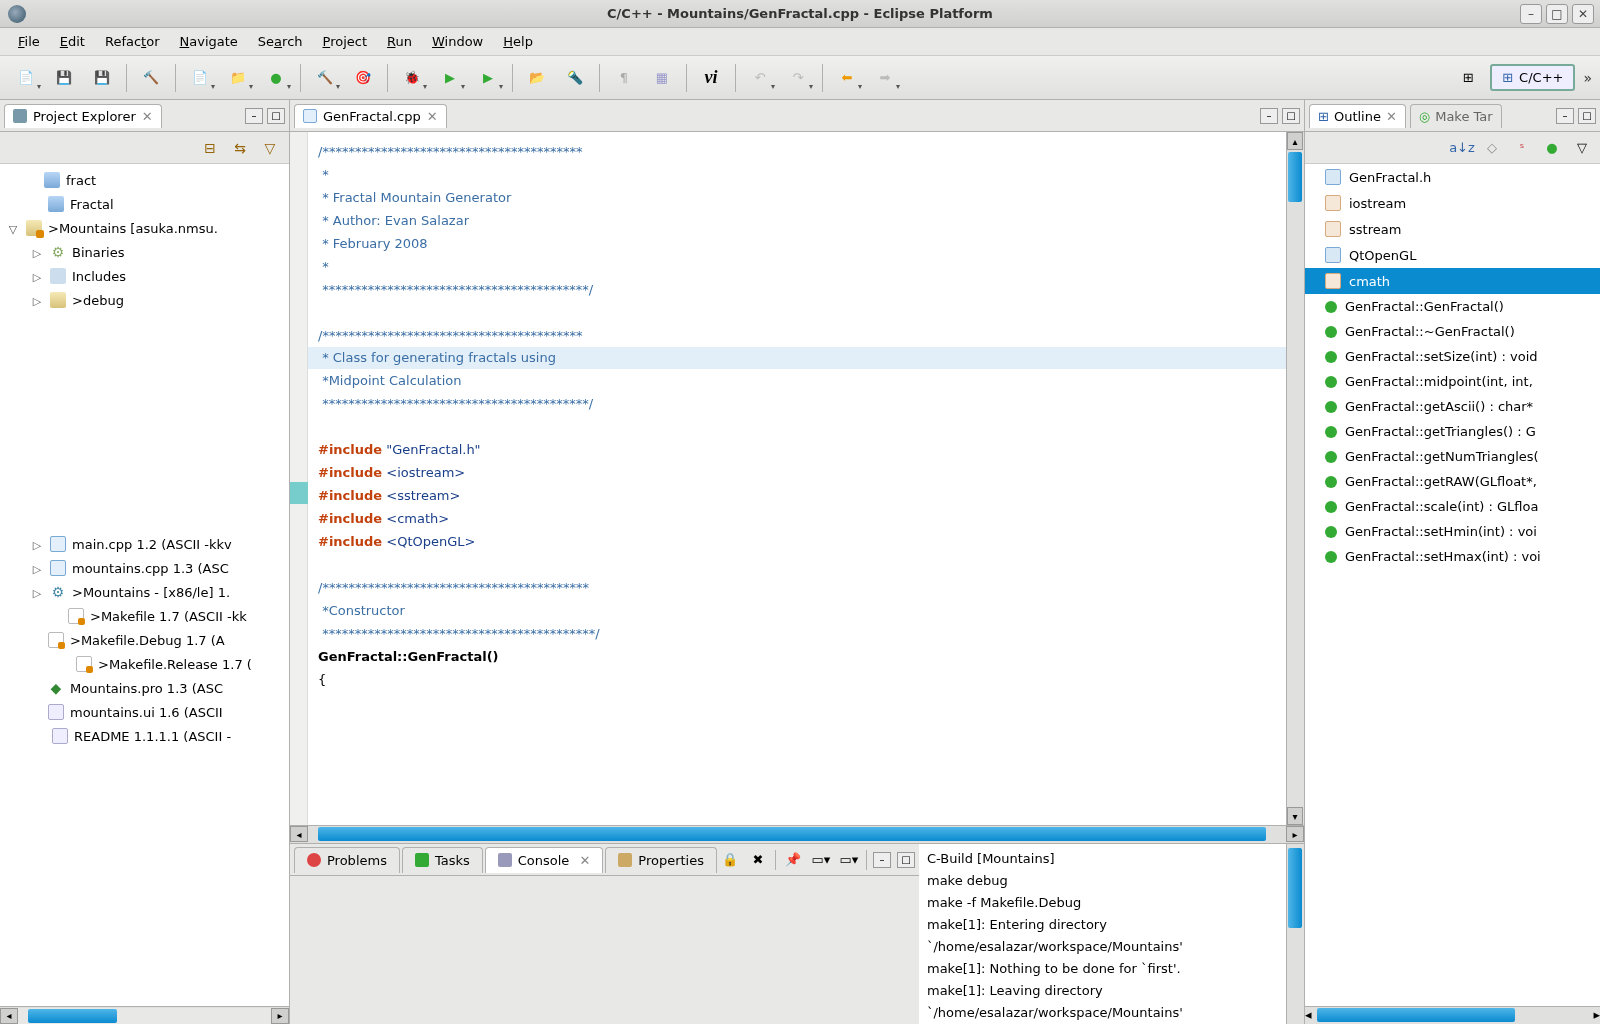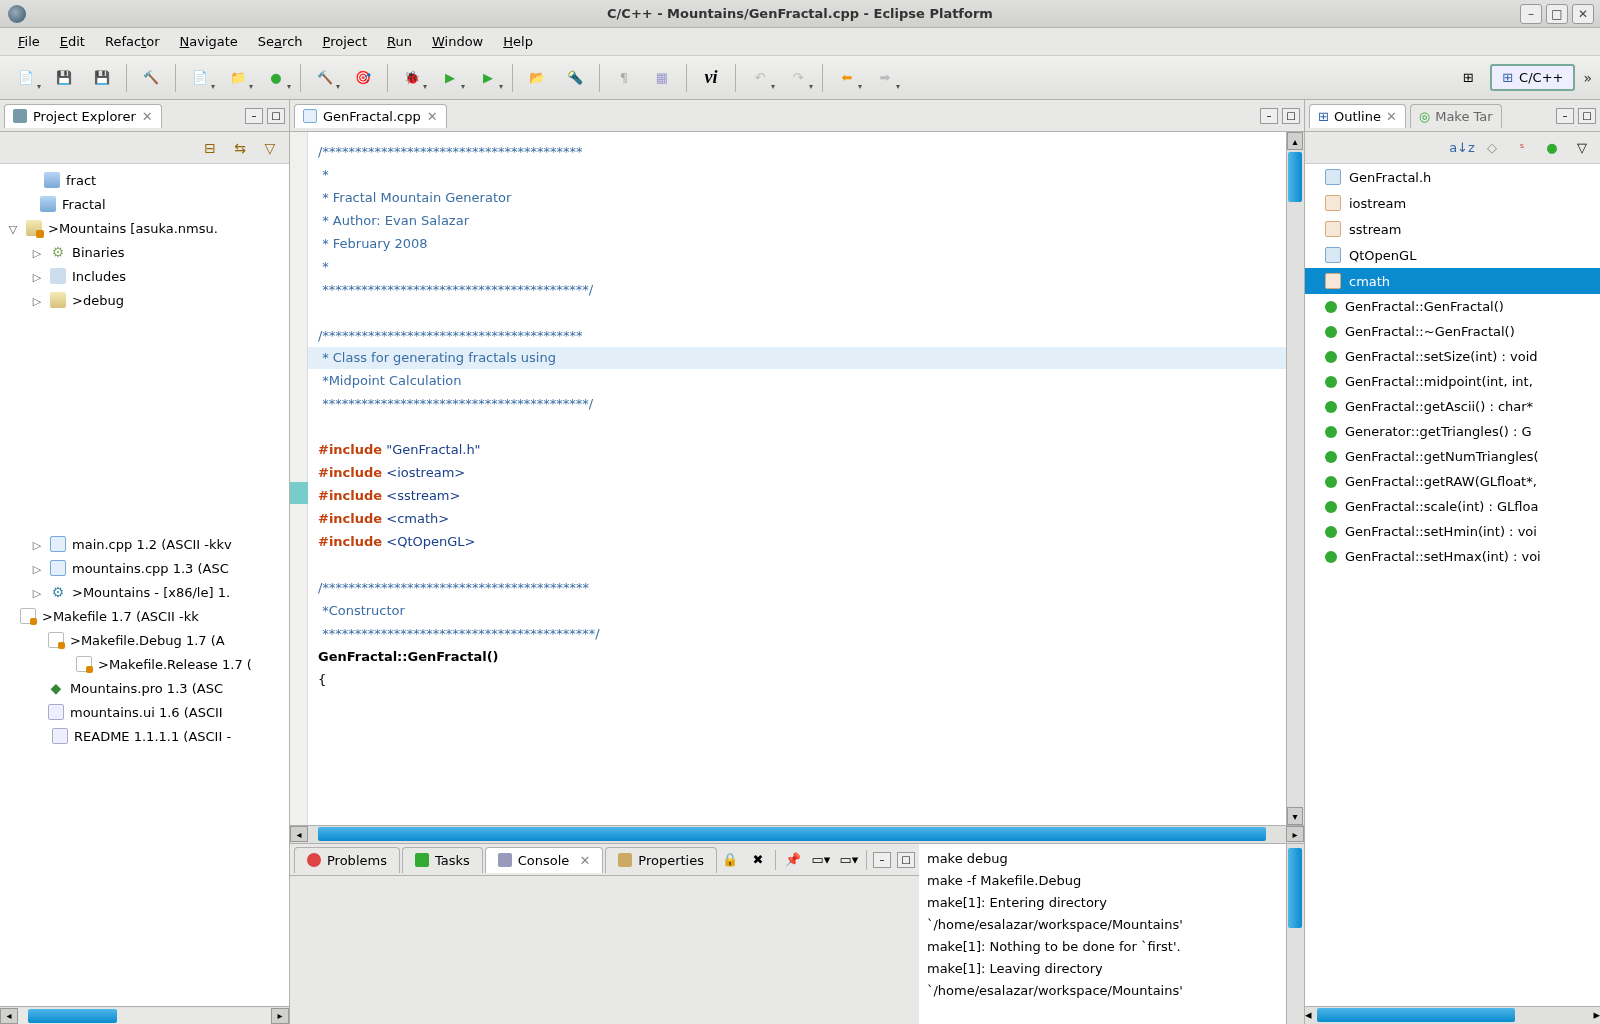--- a/index.html
+++ b/index.html
@@ -248,21 +248,21 @@
       <div class="pt-btn">⊟</div>
       <div class="pt-btn">⇆</div>
       <div class="pt-btn">▽</div>
     </div>
     <div class="tree">
       <div class="tree-item" style="padding-left:24px">
           <span class="expander"></span>
           <span class="ticon folder"></span>
           <span>fract</span>
         </div>
-      <div class="tree-item" style="padding-left:20px">
+      <div class="tree-item" style="padding-left:28px">
           <span class="expander"></span>
           <span class="ticon folder"></span>
           <span>Fractal</span>
         </div>
       <div class="tree-item" style="padding-left:6px">
           <span class="expander">▽</span>
           <span class="ticon proj"></span>
           <span>&gt;Mountains   [asuka.nmsu.</span>
         </div>
       <div class="tree-item" style="padding-left:30px">
@@ -289,21 +289,21 @@
       <div class="tree-item" style="padding-left:30px">
           <span class="expander">▷</span>
           <span class="ticon filec"></span>
           <span>mountains.cpp  1.3  (ASC</span>
         </div>
       <div class="tree-item" style="padding-left:30px">
           <span class="expander">▷</span>
           <span class="ticon exe">⚙</span>
           <span>&gt;Mountains - [x86/le]  1.</span>
         </div>
-      <div class="tree-item" style="padding-left:20px">
+      <div class="tree-item" style="padding-left:68px">
           <span class="ticon make"></span>
           <span>&gt;Makefile  1.7  (ASCII -kk</span>
         </div>
       <div class="tree-item" style="padding-left:48px">
           <span class="ticon make"></span>
           <span>&gt;Makefile.Debug  1.7  (A</span>
         </div>
       <div class="tree-item" style="padding-left:76px">
           <span class="ticon make"></span>
           <span>&gt;Makefile.Release  1.7  (</span>
@@ -419,20 +419,21 @@
             </div>
           <div class="bt-btn">
               <span>▭▾</span>
             </div>
           <span style="width:1px;height:20px;background:#b0b0ae"></span>
           <div class="panel-ctrl">–</div>
           <div class="panel-ctrl">□</div>
         </div>
       </div>
       <div class="console-body">
+<div>C-Build [Mountains]</div>
 <div>make debug</div>
 <div>make -f Makefile.Debug</div>
 <div>make[1]: Entering directory `/home/esalazar/workspace/Mountains'</div>
 <div>make[1]: Nothing to be done for `first'.</div>
 <div>make[1]: Leaving directory `/home/esalazar/workspace/Mountains'</div>
         <div class="console-vscroll">
             <div class="vthumb"></div>
           </div>
       </div>
     </div>
@@ -505,21 +506,21 @@
         <div class="ol-item">
           <span class="ol-icon method"></span>
           <span>GenFractal::midpoint(int, int,</span>
         </div>
         <div class="ol-item">
           <span class="ol-icon method"></span>
           <span>GenFractal::getAscii() : char*</span>
         </div>
         <div class="ol-item">
           <span class="ol-icon method"></span>
-          <span>Generator::getTriangles() : G</span>
+          <span>GenFractal::getTriangles() : G</span>
         </div>
         <div class="ol-item">
           <span class="ol-icon method"></span>
           <span>GenFractal::getNumTriangles(</span>
         </div>
         <div class="ol-item">
           <span class="ol-icon method"></span>
           <span>GenFractal::getRAW(GLfloat*,</span>
         </div>
         <div class="ol-item">

